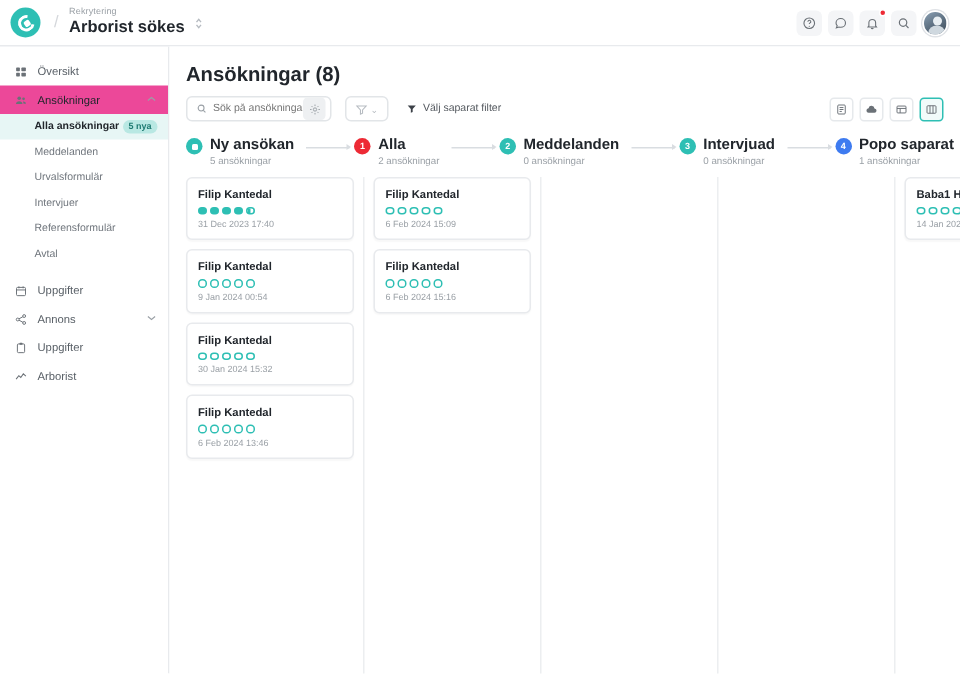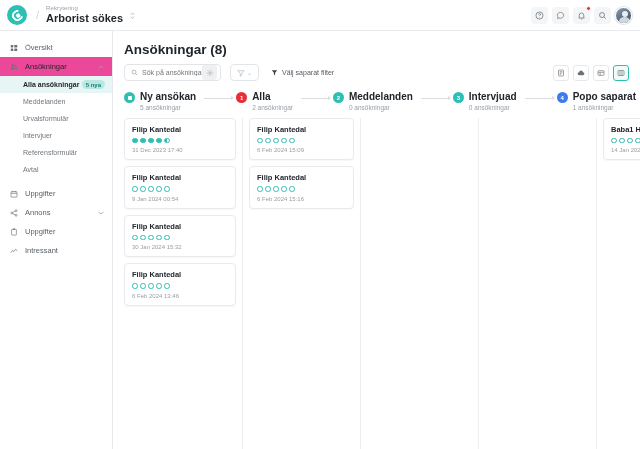--- a/index.html
+++ b/index.html
@@ -382,21 +382,21 @@
       </span>
       <span>Uppgifter</span>
     </div>
 
     <div class="nav-item">
       <span class="ni-ico">
         <svg viewBox="0 0 16 16" fill="none" stroke="currentColor" stroke-width="1.4">
             <path d="M1.5 11.5l3.6-4.6 2.6 2.4 3.4-4.8 3.4 3"></path>
           </svg>
       </span>
-      <span>Intressant</span>
+      <span>Arborist</span>
     </div>
 
   </div>
 
   <div class="main">
 
     <div class="main-head">
       <div class="page-title">Ansökningar (8)</div>
     </div>
 

